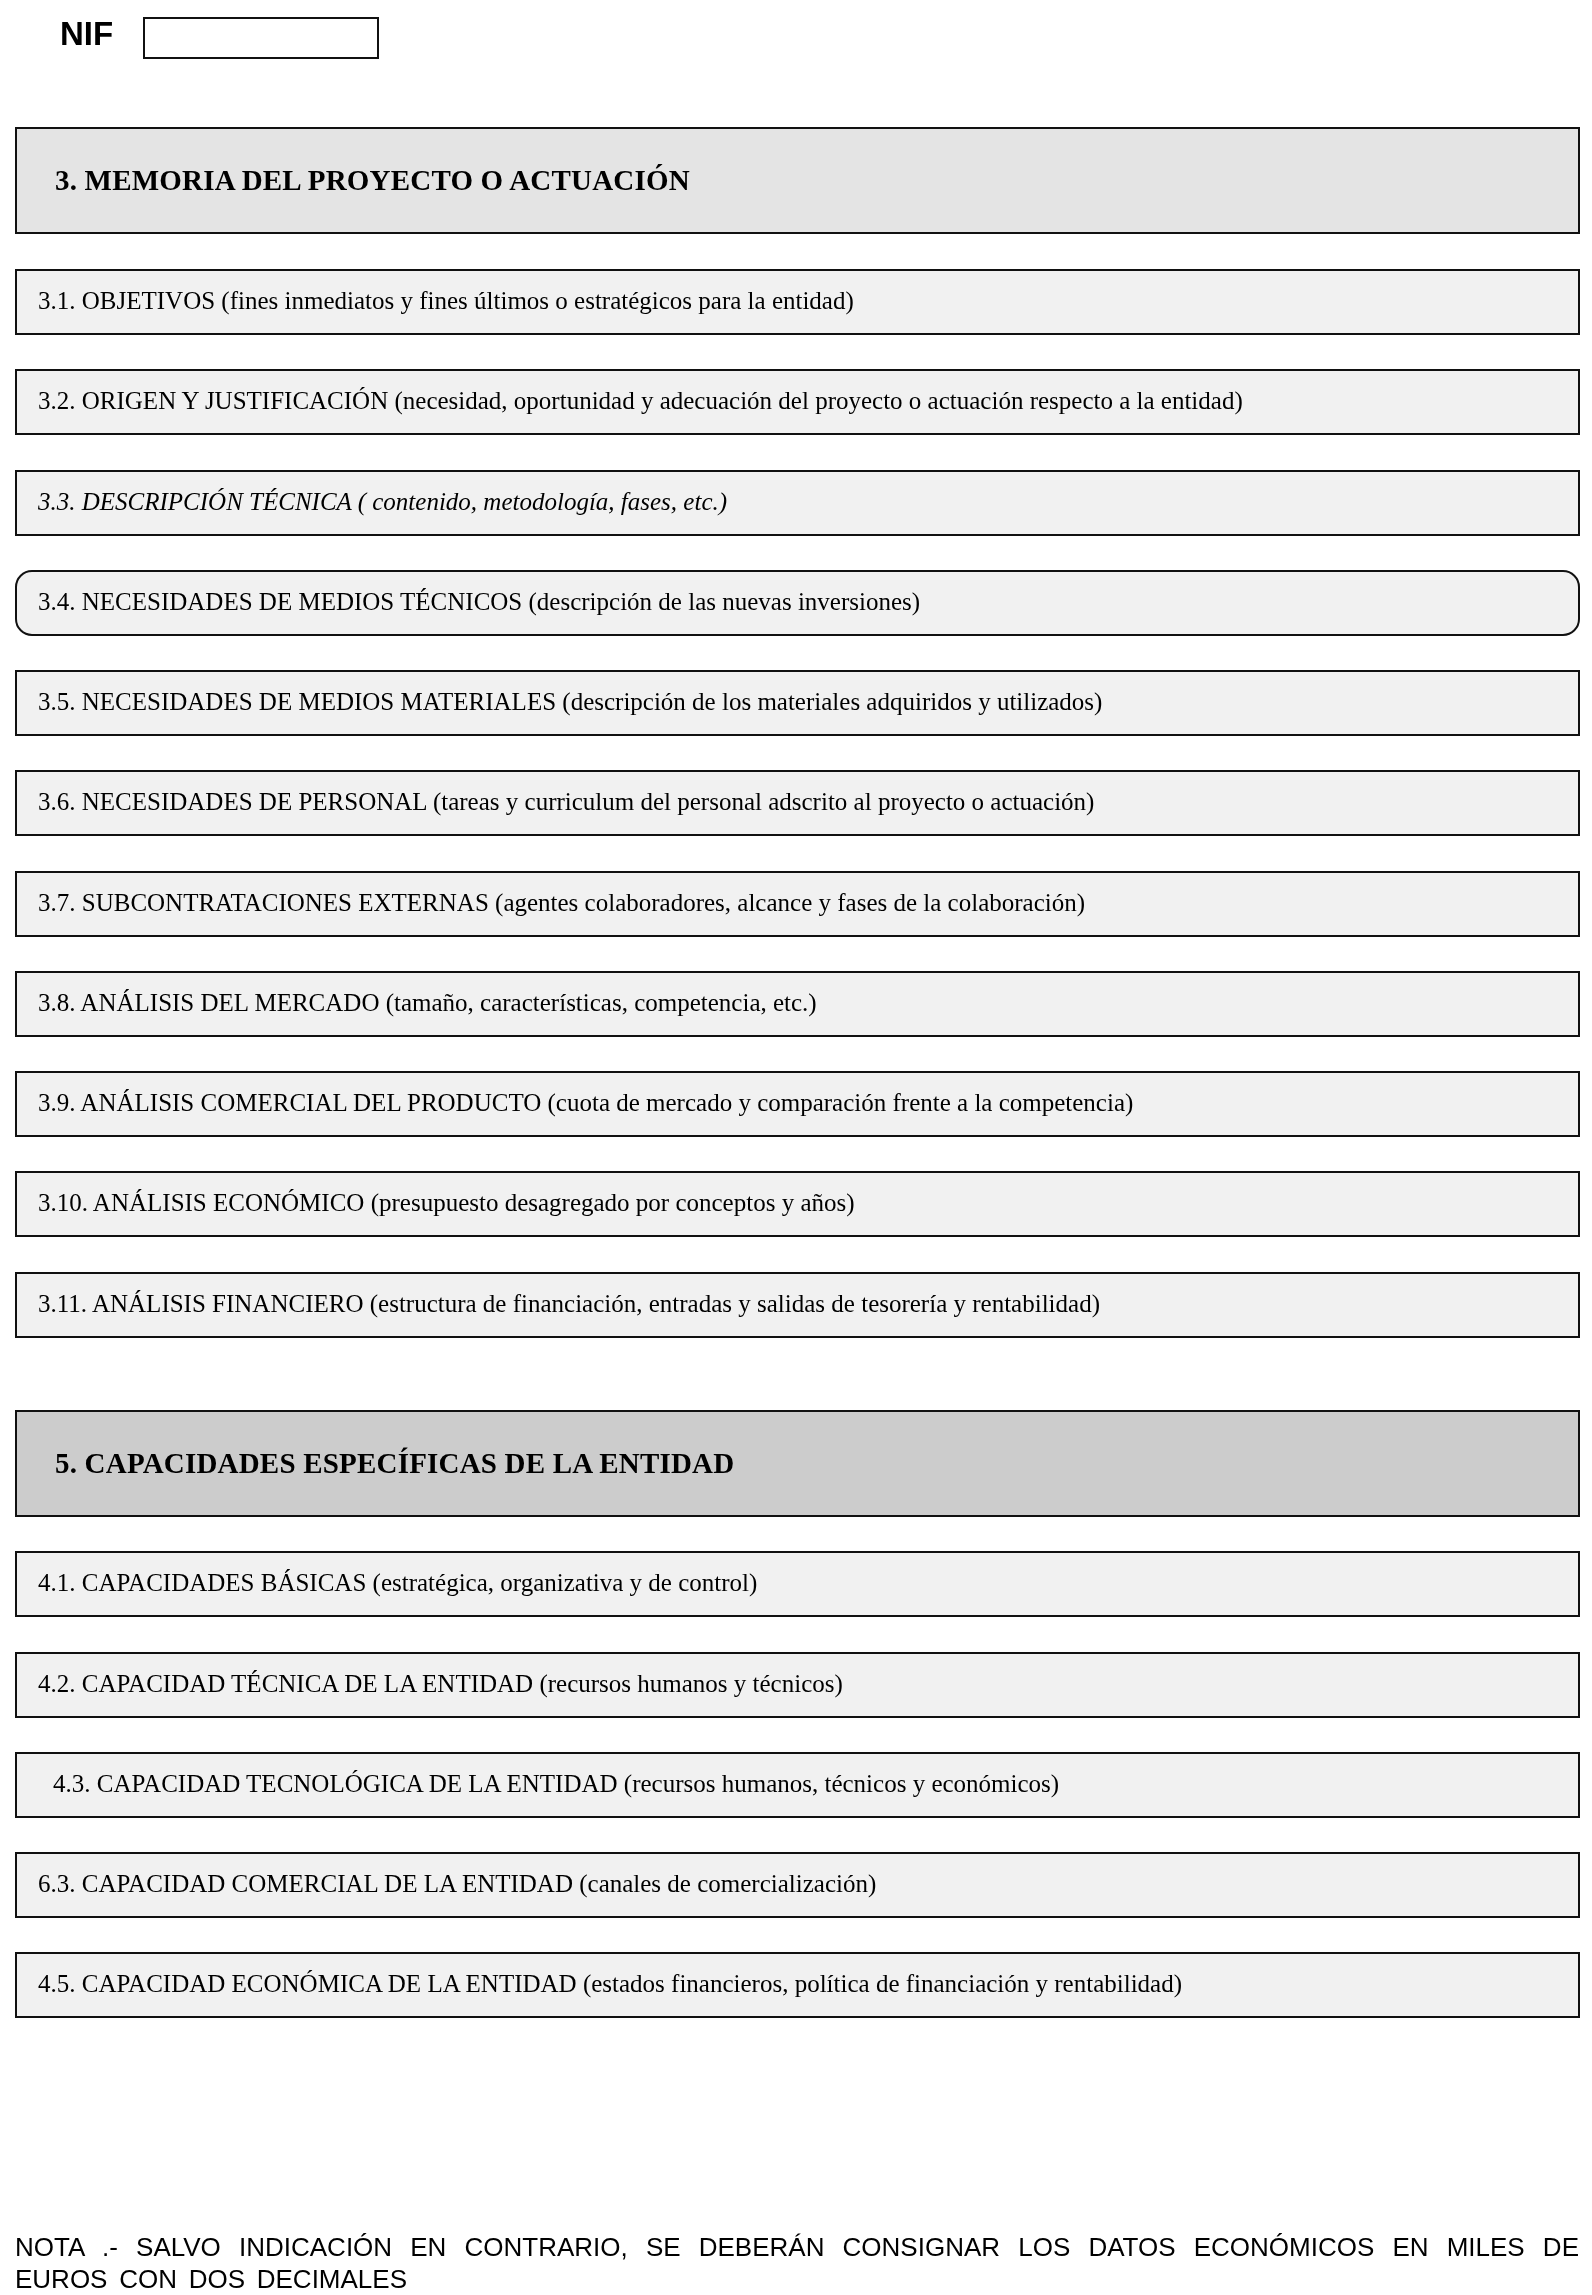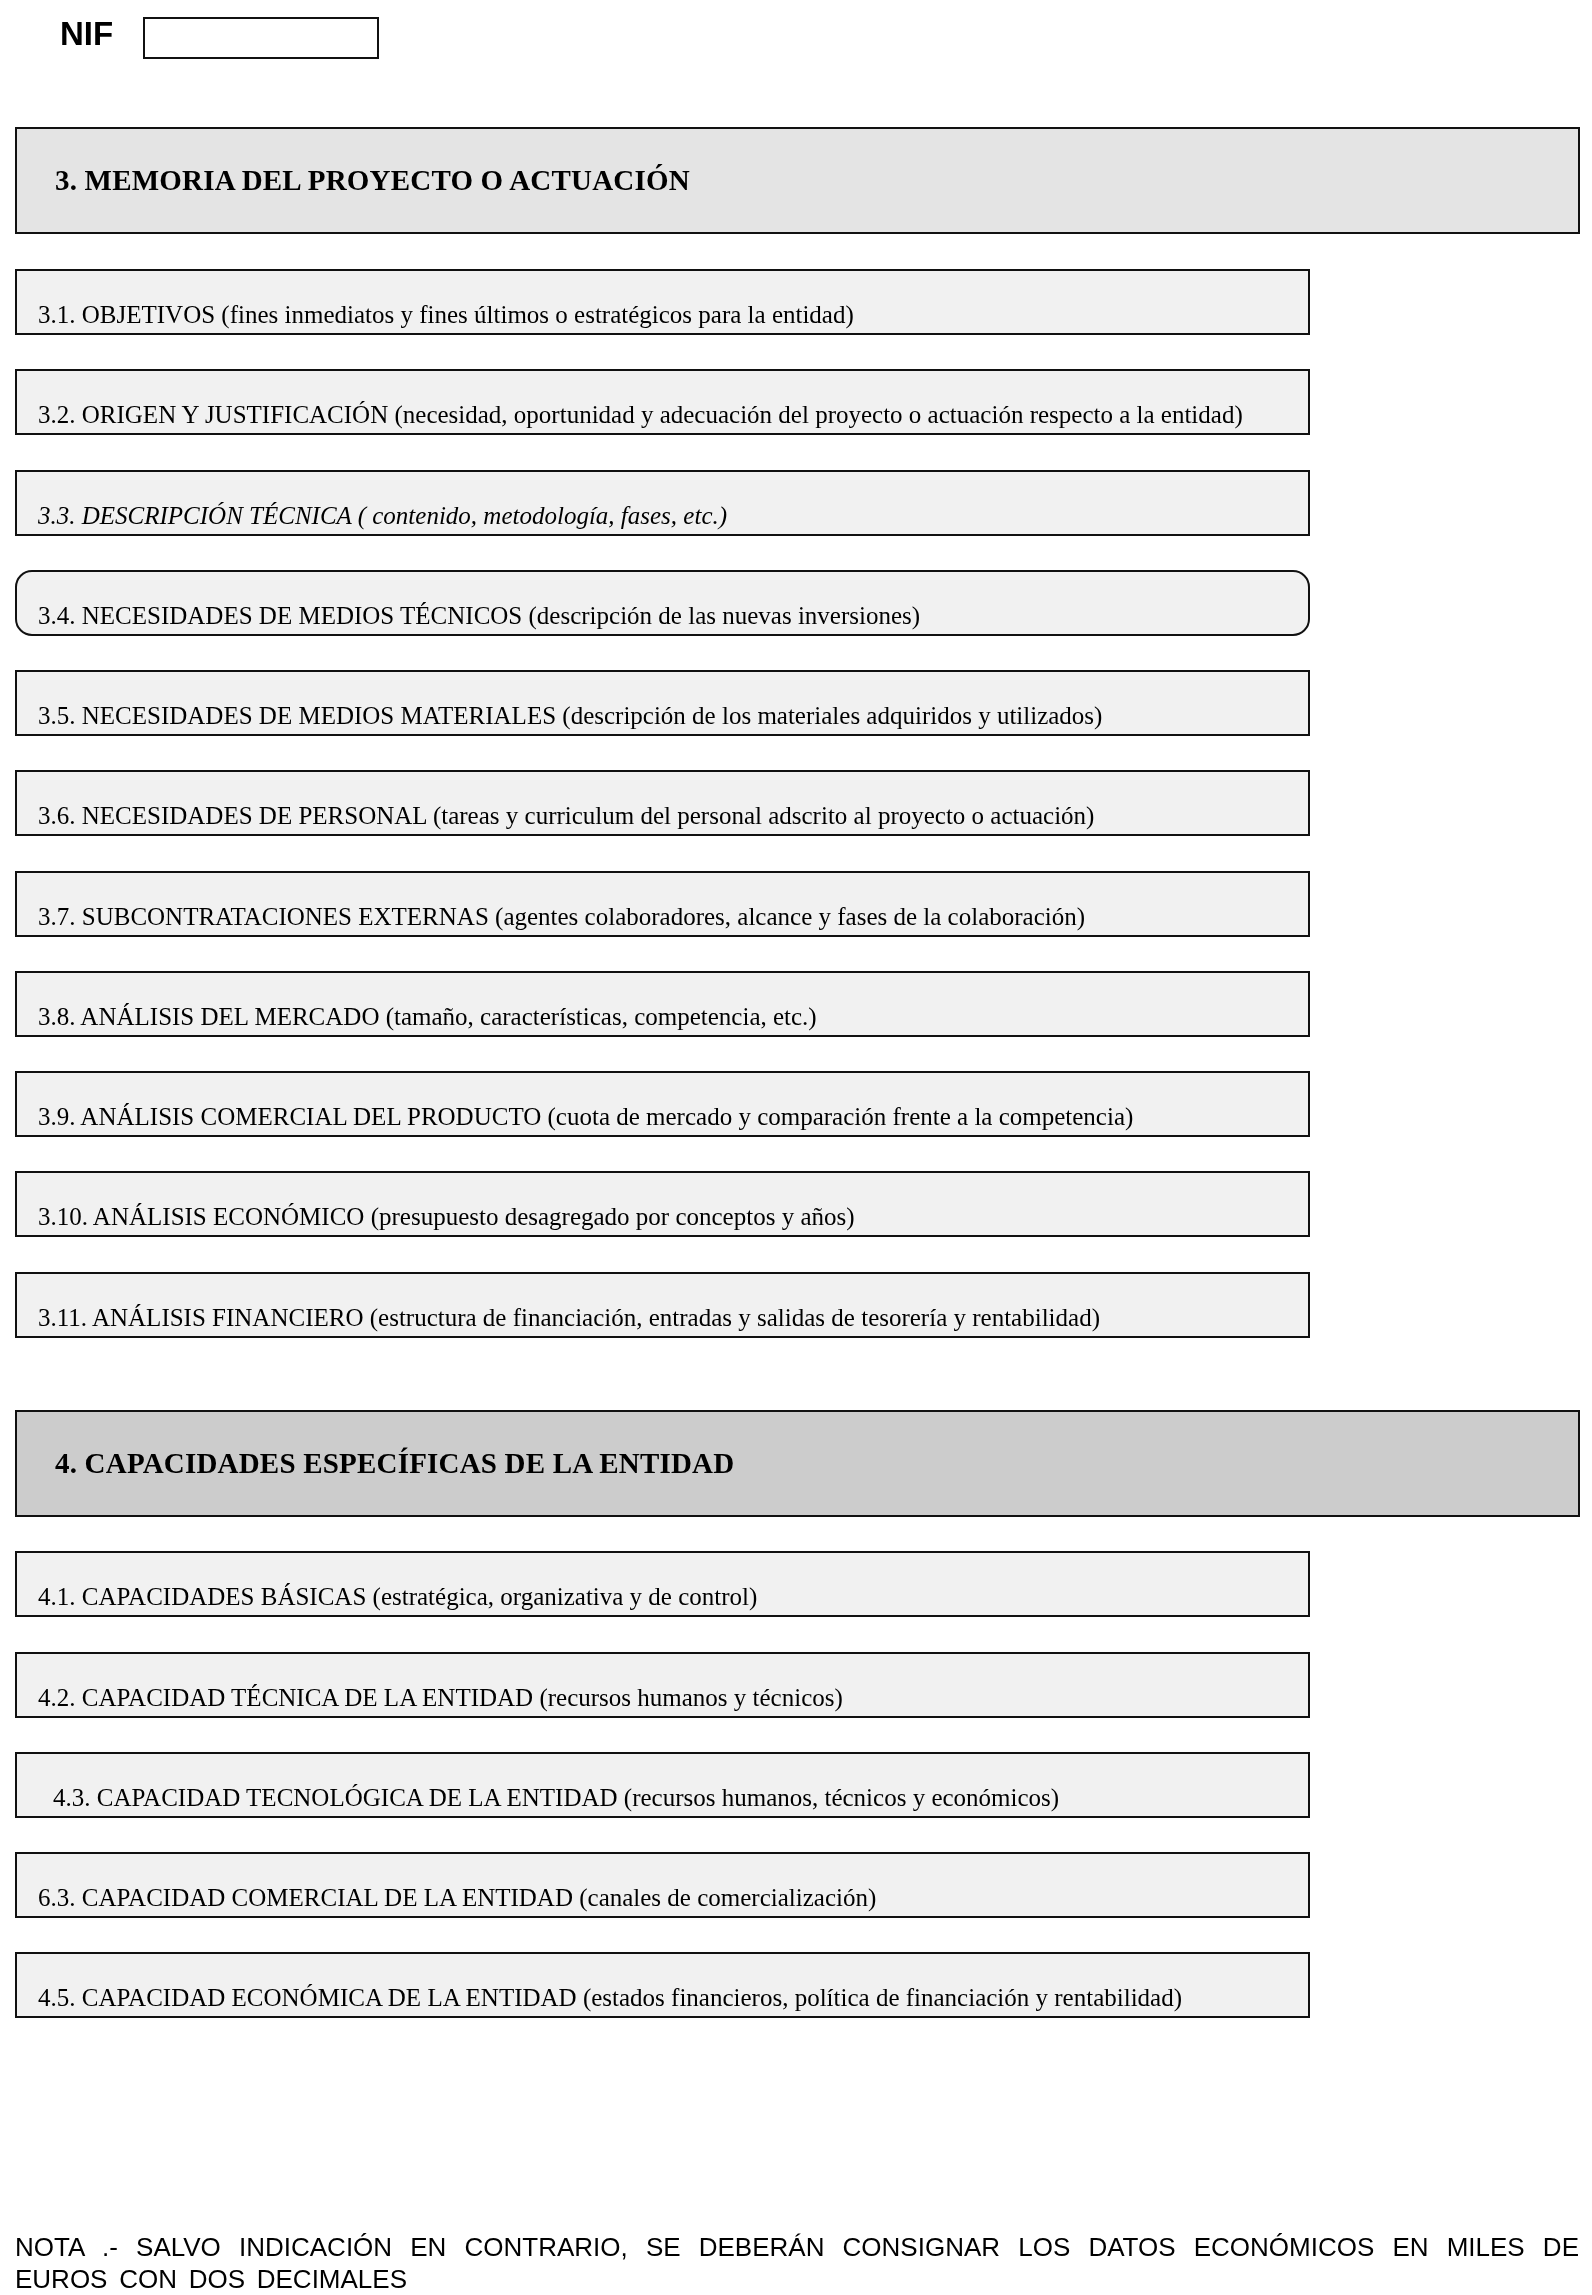--- a/index.html
+++ b/index.html
@@ -52,28 +52,28 @@
     .section-header.s3 { background: #e4e4e4; }
     .section-header.s4 { background: #cccccc; }
     .section-header .title {
       font-weight: bold;
       font-size: 29px;
       letter-spacing: 0.2px;
     }
     .sub-box {
       position: absolute;
       left: 15px;
-      width: 1295px;
+      width: 1565px;
       height: 66px;
       border: 2.3px solid #111;
       box-sizing: border-box;
       background: #f1f1f1;
       padding-left: 21px;
       display: flex;
-      align-items: flex-end;
+      align-items: center;
       cursor: text;
     }
     .sub-box .label {
       font-size: 25px;
       line-height: 30px;
       padding-bottom: 3px;
       white-space: nowrap;
     }
     .note {
       position: absolute;
@@ -126,21 +126,21 @@
   <span class="label">3.9. ANÁLISIS COMERCIAL DEL PRODUCTO (cuota de mercado y comparación frente a la competencia)</span>
 </div>
 <div class="sub-box" style="top:1171px;">
   <span class="label">3.10. ANÁLISIS ECONÓMICO (presupuesto desagregado por conceptos y años)</span>
 </div>
 <div class="sub-box" style="top:1272px;">
   <span class="label">3.11. ANÁLISIS FINANCIERO (estructura de financiación, entradas y salidas de tesorería y rentabilidad)</span>
 </div>
 
 <div class="section-header s4" style="top:1410px;">
-  <span class="title">4. CAPACIDADES ESPECÍFICAS DE LA ENTIDAD</span>
+  <span class="title">5. CAPACIDADES ESPECÍFICAS DE LA ENTIDAD</span>
 </div>
 
 <div class="sub-box" style="top:1551px;">
   <span class="label">4.1. CAPACIDADES BÁSICAS (estratégica, organizativa y de control)</span>
 </div>
 <div class="sub-box" style="top:1652px;">
   <span class="label">4.2. CAPACIDAD TÉCNICA DE LA ENTIDAD (recursos humanos y técnicos)</span>
 </div>
 <div class="sub-box" style="top:1752px;padding-left:36px;">
   <span class="label">4.3. CAPACIDAD TECNOLÓGICA DE LA ENTIDAD (recursos humanos, técnicos y económicos)</span>

